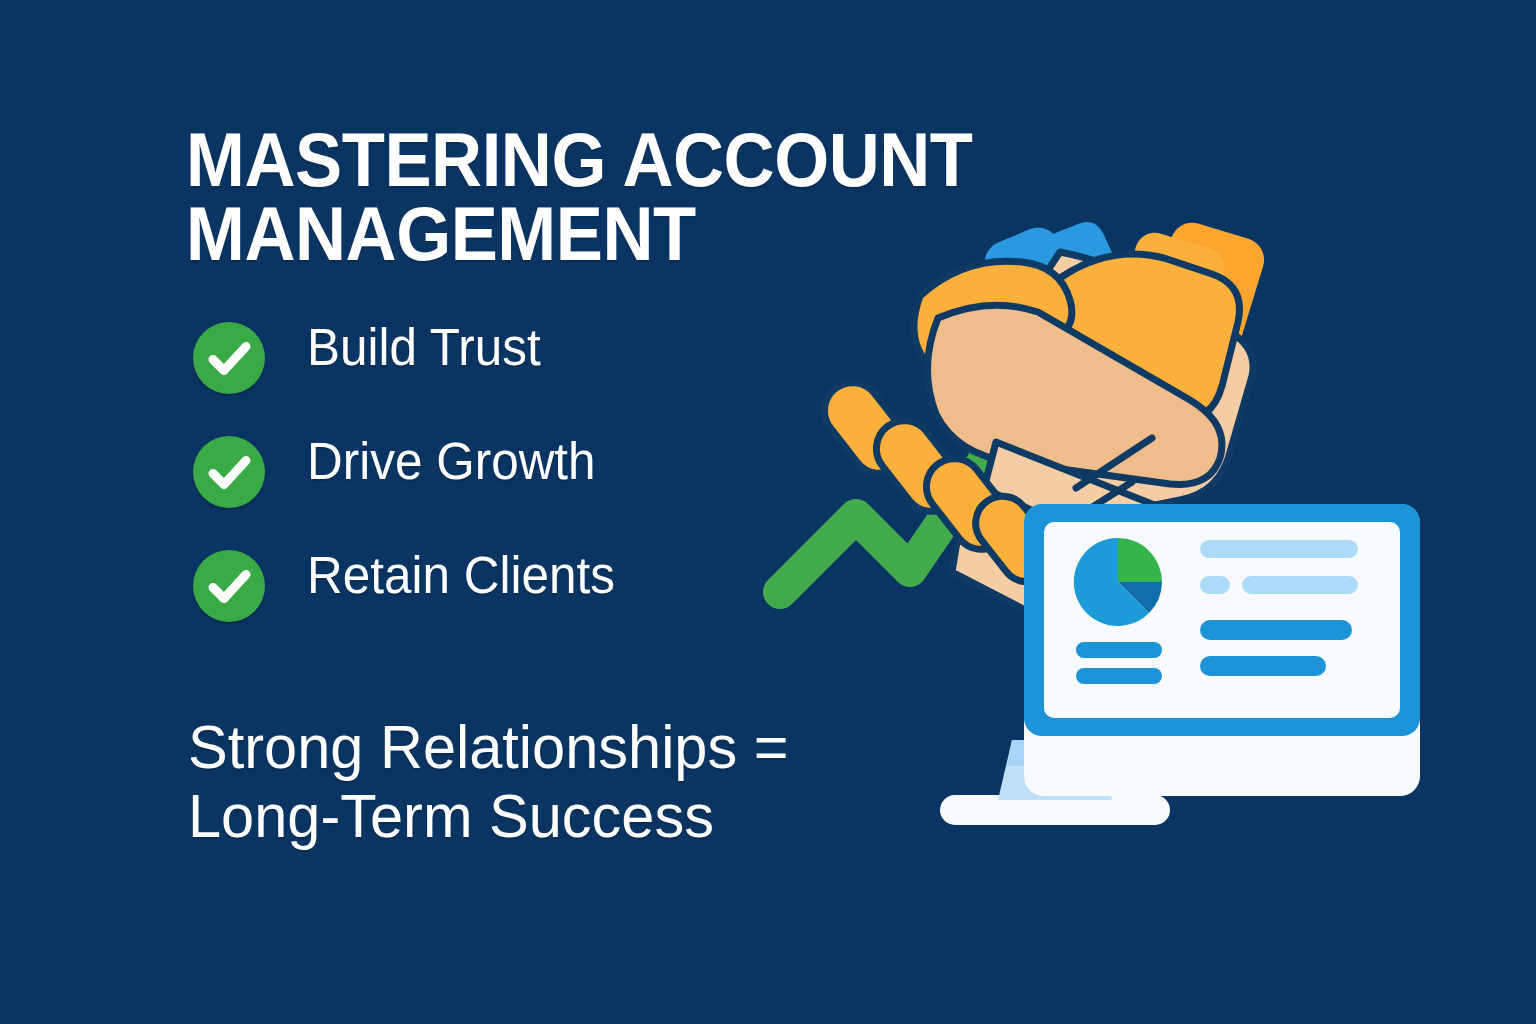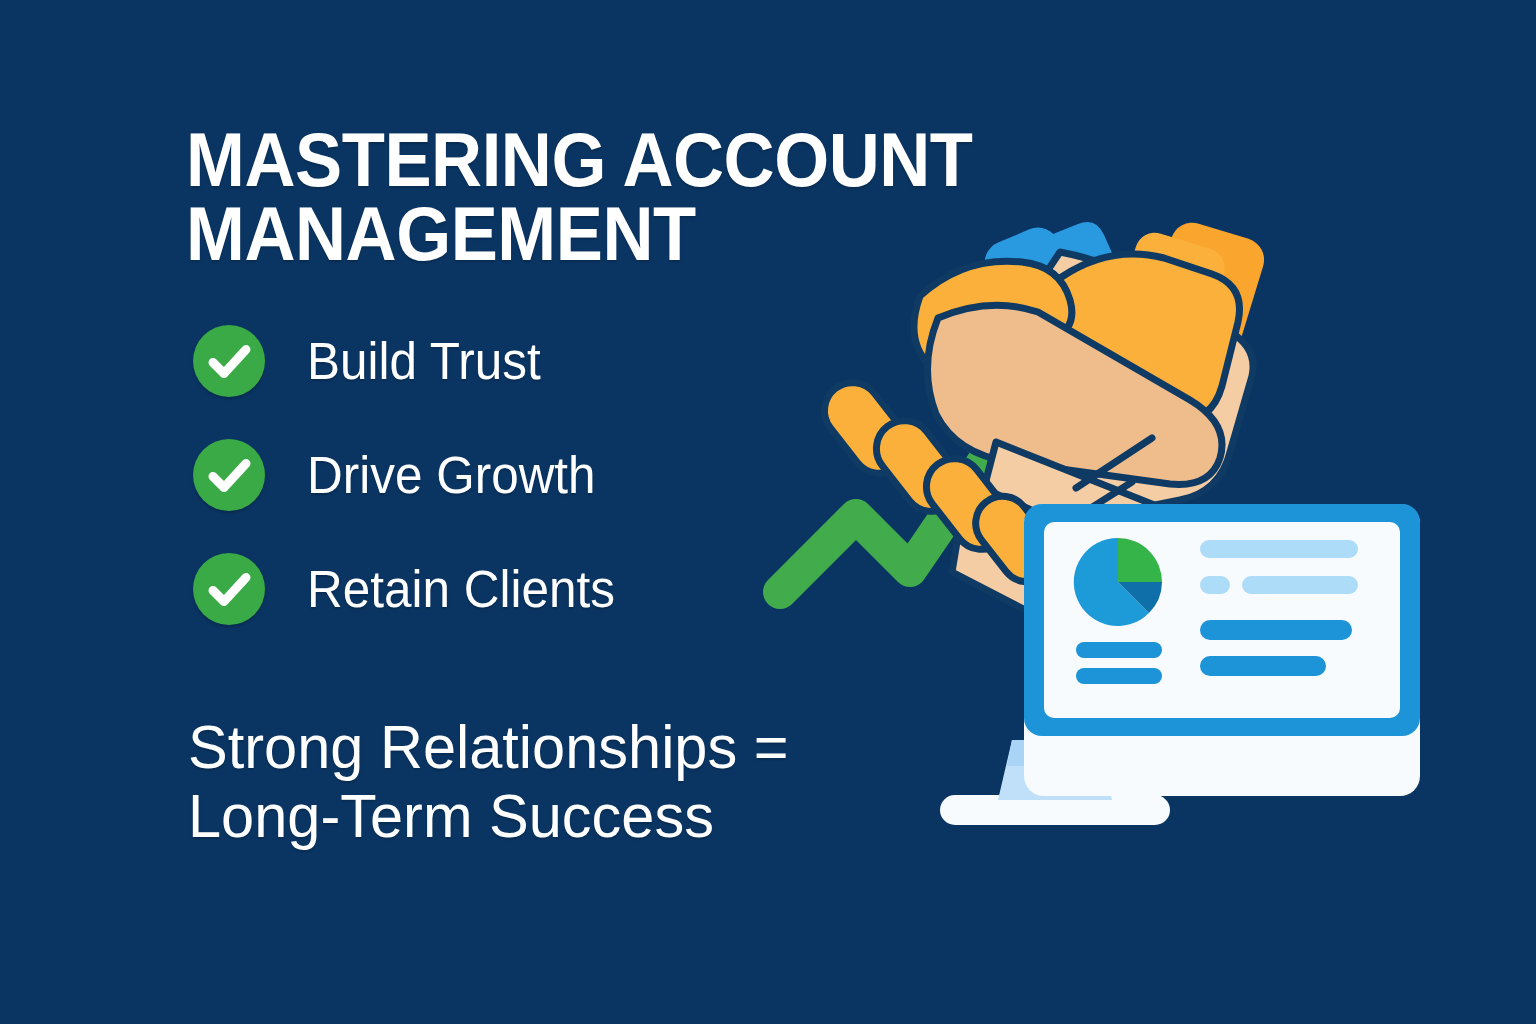--- a/index.html
+++ b/index.html
@@ -48,21 +48,20 @@
 
   
   .checklist {
     position: absolute;
     left: 193px;
     top: 322px;
     width: 700px;
   }
   .check-row {
     display: flex;
-    align-items: center;
     height: 78px;
     margin-bottom: 36px;
   }
   .check-circle {
     position: relative;
     width: 72px;
     height: 72px;
     min-width: 72px;
     border-radius: 50%;
     background: #3aaa47;

